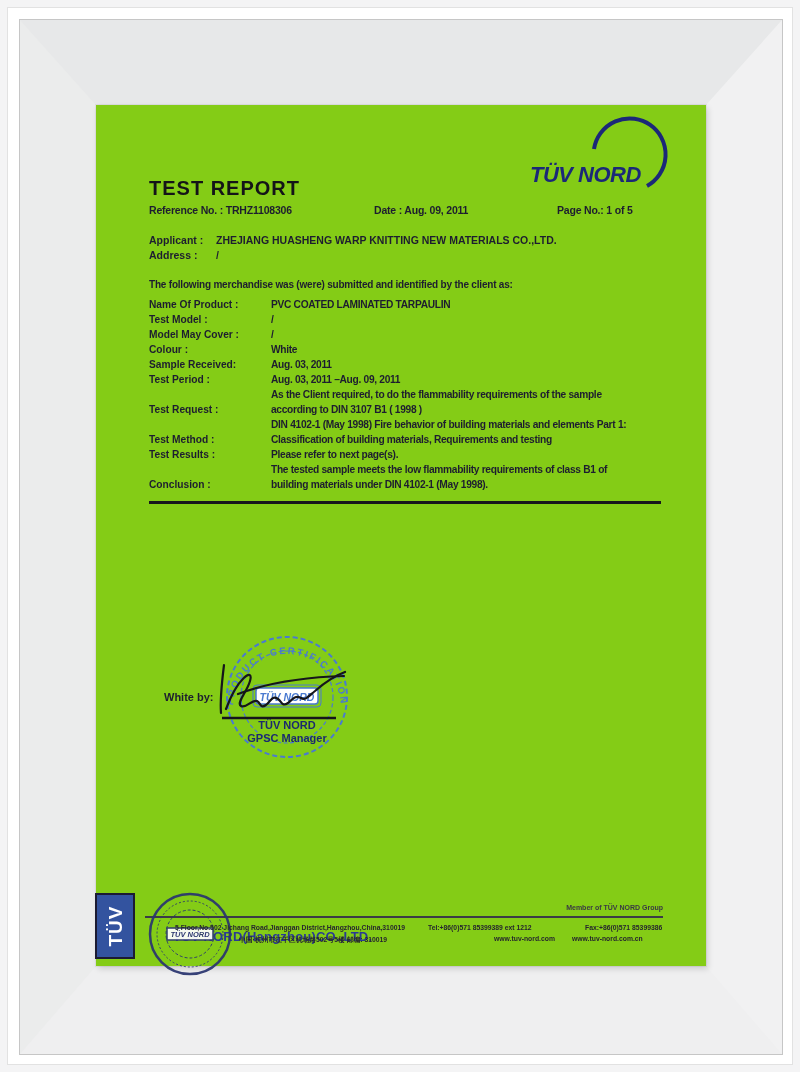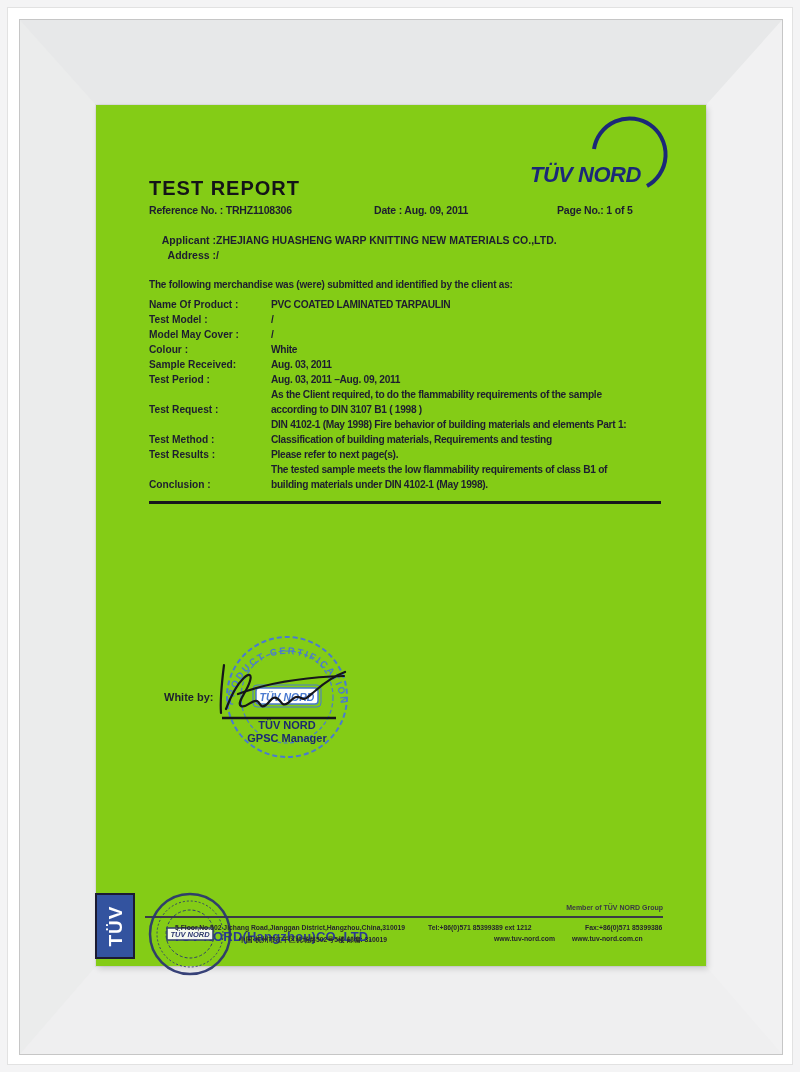--- a/index.html
+++ b/index.html
@@ -33,21 +33,21 @@
     position:absolute;left:53px;top:72px;
     font-size:20px;font-weight:bold;letter-spacing:1px;color:#141418;
   }
   .ref-row{position:absolute;left:53px;top:99px;width:530px;height:14px;
     font-size:10.5px;font-weight:bold;color:#1d1d30;letter-spacing:-0.2px;}
   .ref-row span{position:absolute;top:0;white-space:nowrap;}
   .ref-no{left:0;}
   .ref-date{left:225px;}
   .ref-page{left:408px;}
   .applicant-block{position:absolute;left:53px;top:128px;width:520px;
-    font-size:10.5px;font-weight:bold;color:#1d1d30;text-align:right;}
+    font-size:10.5px;font-weight:bold;color:#1d1d30;}
   .applicant-block .row{display:flex;line-height:15px;}
   .applicant-block .lab{width:67px;flex:none;}
   .intro-line{position:absolute;left:53px;top:174px;width:540px;
     font-size:10px;font-weight:bold;color:#1d1d30;letter-spacing:-0.2px;}
   .details{position:absolute;left:53px;top:192px;width:545px;
     font-size:10.2px;font-weight:bold;color:#1d1d30;}
   .details .row{display:flex;align-items:flex-end;}
   .details .lab{width:122px;flex:none;line-height:15px;}
   .details .val{flex:1;line-height:15px;white-space:pre;letter-spacing:-0.3px;}
   .conclusion-rule{position:absolute;left:53px;top:396px;width:512px;height:3px;background:#17171c;}

